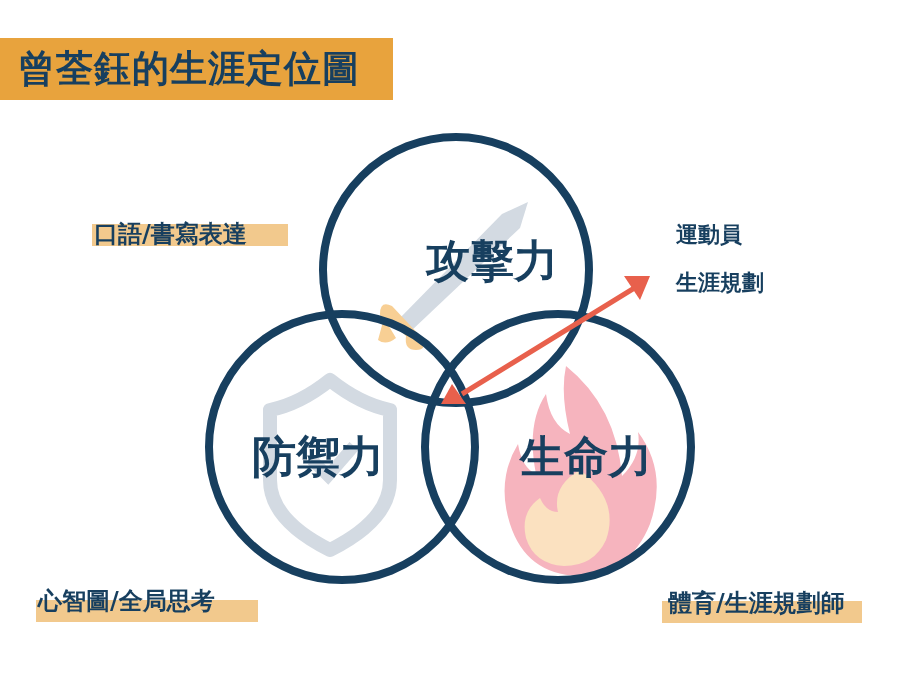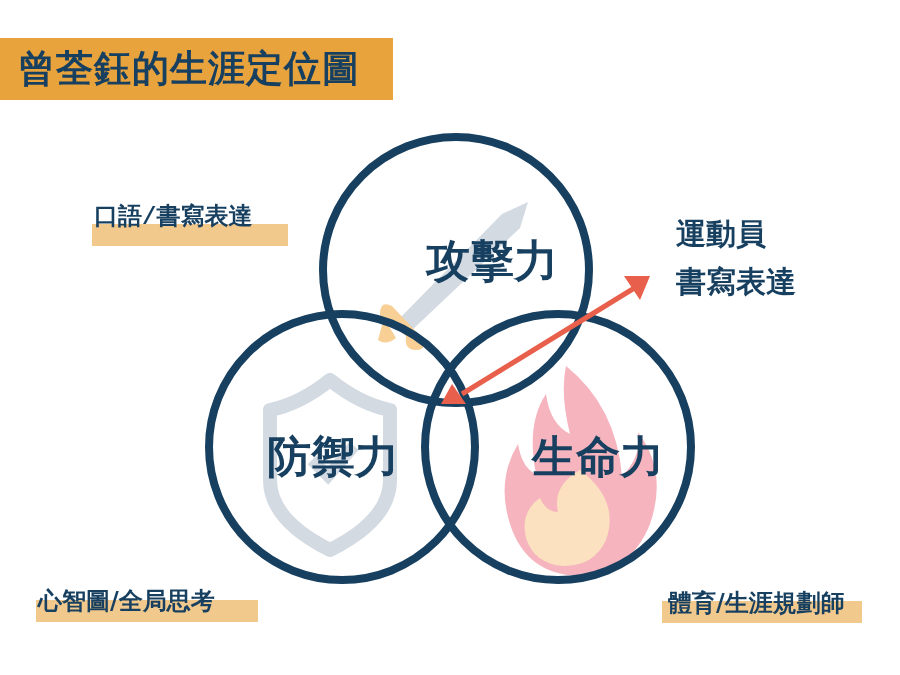--- a/index.html
+++ b/index.html
@@ -2,42 +2,42 @@
 <html><head>
 <meta charset="utf-8">
 <style>
   html, body { margin:0; padding:0; background:#ffffff; }
   body { width:900px; height:675px; position:relative; overflow:hidden;
          font-family:"DejaVu Serif","Liberation Serif",serif; color:#173f5f; }
   .title-bar { position:absolute; left:0; top:38px; width:393px; height:62px; background:#e8a33d; }
   .title-text { position:absolute; left:18px; top:44px; font-size:37px; font-weight:bold; color:#173f5f; letter-spacing:1px; white-space:nowrap;text-align:center; }
   .tag { position:absolute; font-size:24px; font-weight:bold; color:#173f5f; white-space:nowrap; z-index:2; }
   .tag-hl { position:absolute; background:#f2c98d; z-index:1; }
-  .career { position:absolute; left:676px; top:210px; font-size:30px; font-weight:bold; line-height:48px; color:#173f5f; white-space:nowrap; }
+  .career { position:absolute; left:676px; top:210px; font-size:22px; font-weight:bold; line-height:48px; color:#173f5f; white-space:nowrap; }
   svg.diagram { position:absolute; left:0; top:0; }
   .circle-label { position:absolute; font-size:44px; font-weight:bold; color:#173f5f; white-space:nowrap; z-index:3; }
 </style>
 </head>
 <body>
 
 <div class="title-bar"></div>
 <div class="title-text">曾荃鈺的生涯定位圖</div>
 
 <div class="tag-hl" style="left:92px; top:224px; width:196px; height:22px;"></div>
-<div class="tag" style="left:94px; top:200px;font-family:Liberation Mono, monospace;">口語/書寫表達</div>
+<div class="tag" style="left:94px; top:218px;">口語/書寫表達</div>
 
 <div class="tag-hl" style="left:36px; top:600px; width:222px; height:22px;"></div>
 <div class="tag" style="left:38px; top:585px;">心智圖/全局思考</div>
 
 <div class="tag-hl" style="left:662px; top:601px; width:200px; height:22px;"></div>
 <div class="tag" style="left:668px; top:587px;">體育/生涯規劃師</div>
 
 <div class="career">
   <div>運動員</div>
-  <div>書寫表達</div>
+  <div>生涯規劃</div>
 </div>
 
 <svg class="diagram" width="900" height="675" viewBox="0 0 900 675">
 
   <g>
     <polygon points="528,202 520,228 410,332 398,320 502,214" fill="#d3dae2"></polygon>
     <path d="M392,306 q-12,-6 -12,8 q0,12 14,10 l12,12 q-2,14 10,14 q12,0 6,-12 z" fill="#f8cf94"></path>
     <path d="M384,318 l-6,22 q8,6 18,-2" fill="#f8cf94"></path>
   </g>
 
@@ -57,14 +57,14 @@
 
   <polygon points="452,384 441,404 466,404" fill="#e8604c"></polygon>
 
   <g>
     <line x1="462" y1="394" x2="636" y2="287" stroke="#e8604c" stroke-width="5"></line>
     <polygon points="650,276 624,276 640,300" fill="#e8604c"></polygon>
   </g>
 </svg>
 
 <div class="circle-label" style="left:384px; top:232px;margin-left:42px;">攻擊力</div>
-<div class="circle-label" style="left:267px; top:428px;">防禦力</div>
-<div class="circle-label" style="left:532px; top:428px;">生命力</div>
+<div class="circle-label" style="left:252px; top:428px;">防禦力</div>
+<div class="circle-label" style="left:520px; top:428px;">生命力</div>
 
 </body></html>

